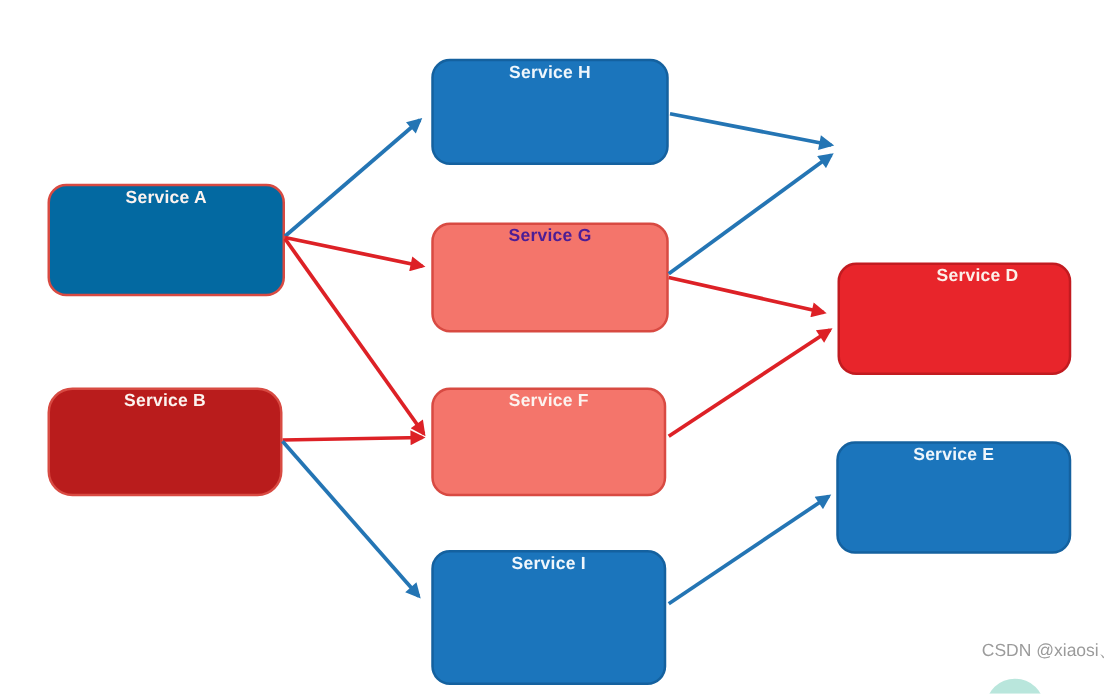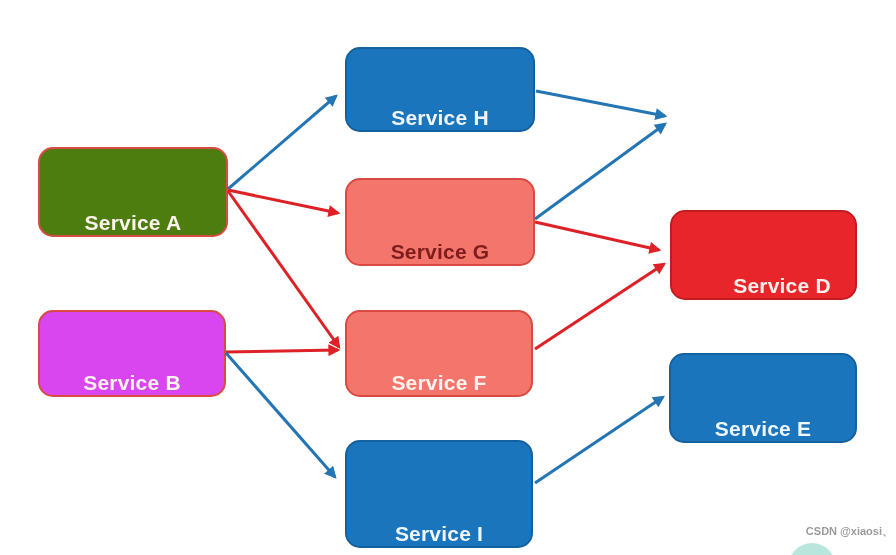--- a/index.html
+++ b/index.html
@@ -24,59 +24,59 @@
   }
   .edges-layer {
     pointer-events: none;
   }
   .node {
     position: absolute;
     box-sizing: border-box;
     border-radius: 15px;
     border: 2px solid transparent;
     display: flex;
-    align-items: flex-end;
+    align-items: flex-start;
     justify-content: center;
-    font-size: 21px;
+    font-size: 14px;
     font-weight: 700;
     letter-spacing: 0.2px;
   }
   .watermark {
     position: absolute;
     right: 3px;
-    top: 524px;
-    font-size: 11px;
-    font-weight: 700;
+    top: 512px;
+    font-size: 14px;
+    font-weight: 400;
     white-space: nowrap;
   }
   .avatar-circle {
     position: absolute;
     left: 789px;
     top: 543px;
     width: 46px;
     height: 44px;
     border-radius: 50%;
     opacity: 0.65;
   }
 </style>
 </head>
 <body>
 
 <div class="canvas">
   <div class="nodes-layer">
-      <div class="node" style="left: 38px; top: 147px; width: 190px; height: 90px; background: #4d7c0f; border-color: rgb(216, 74, 66); color: rgb(252, 243, 239);">
+      <div class="node" style="left: 38px; top: 147px; width: 190px; height: 90px; background: #0369a1; border-color: rgb(216, 74, 66); color: rgb(252, 243, 239);">
         <span>Service A</span>
       </div>
-      <div class="node" style="left: 38px; top: 310px; width: 188px; height: 87px; background: #d946ef; border-color: rgb(216, 74, 66); color: rgb(252, 243, 239);">
+      <div class="node" style="left: 38px; top: 310px; width: 188px; height: 87px; background: #b91c1c; border-color: rgb(216, 74, 66); color: rgb(252, 243, 239); border-radius: 20px;">
         <span>Service B</span>
       </div>
       <div class="node" style="left: 345px; top: 47px; width: 190px; height: 85px; background: rgb(27, 117, 188); border-color: rgb(20, 97, 159); color: rgb(239, 246, 252);">
         <span>Service H</span>
       </div>
-      <div class="node" style="left: 345px; top: 178px; width: 190px; height: 88px; background: rgb(244, 117, 107); border-color: rgb(216, 74, 66); color: #7f1d1d;">
+      <div class="node" style="left: 345px; top: 178px; width: 190px; height: 88px; background: rgb(244, 117, 107); border-color: rgb(216, 74, 66); color: #4c1d95;">
         <span>Service G</span>
       </div>
       <div class="node" style="left: 345px; top: 310px; width: 188px; height: 87px; background: rgb(244, 117, 107); border-color: rgb(216, 74, 66); color: rgb(252, 243, 239);">
         <span>Service F</span>
       </div>
       <div class="node" style="left: 345px; top: 440px; width: 188px; height: 108px; background: rgb(27, 117, 188); border-color: rgb(20, 97, 159); color: rgb(239, 246, 252);">
         <span>Service I</span>
       </div>
       <div class="node" style="left: 670px; top: 210px; width: 187px; height: 90px; background: rgb(232, 37, 43); border-color: rgb(194, 27, 32); color: rgb(252, 240, 234); padding-left: 37px;">
         <span>Service D</span>

